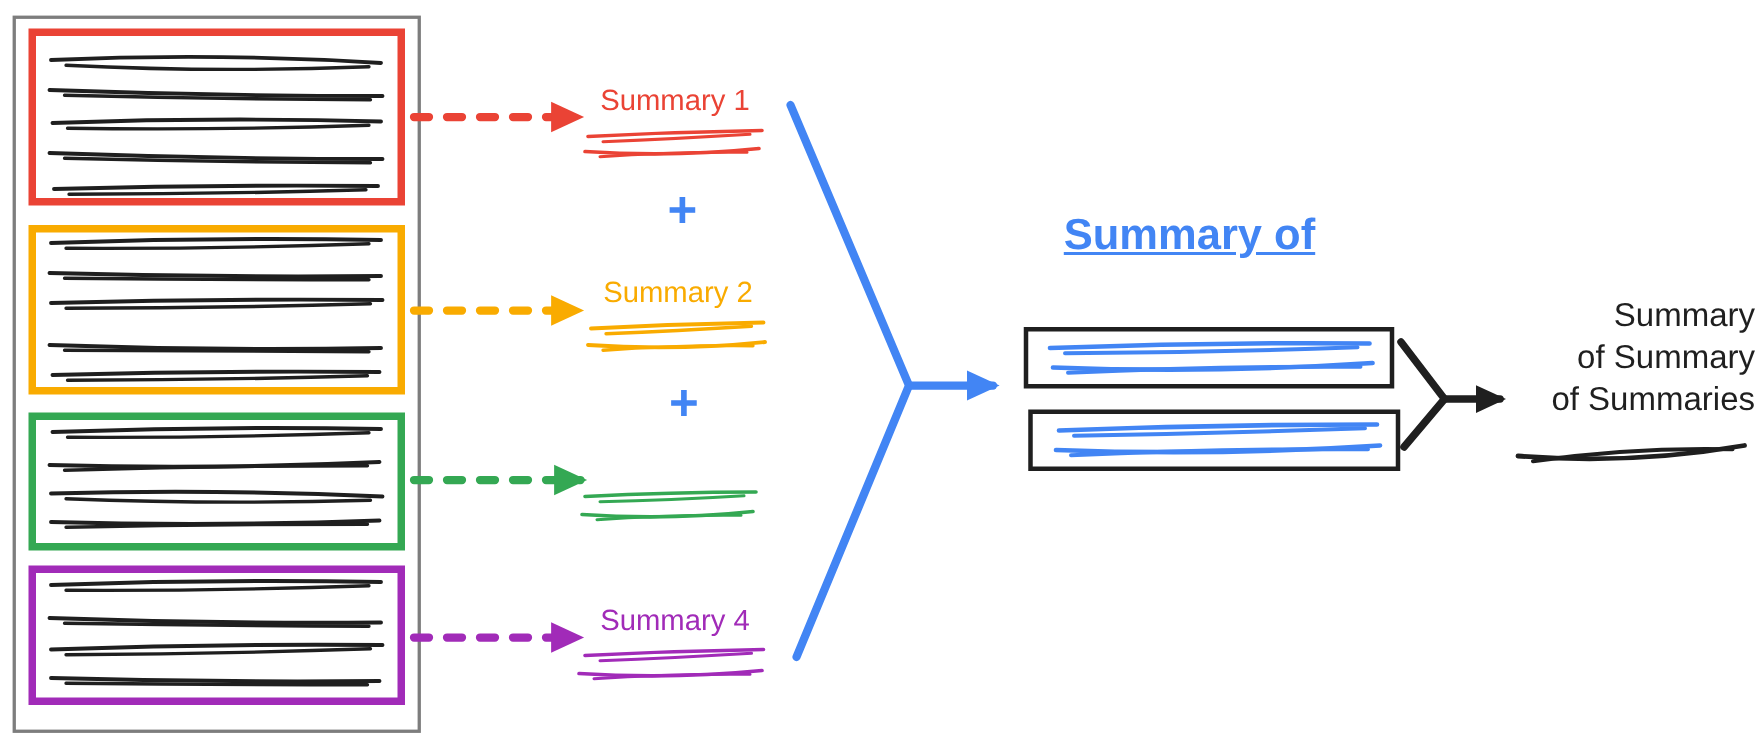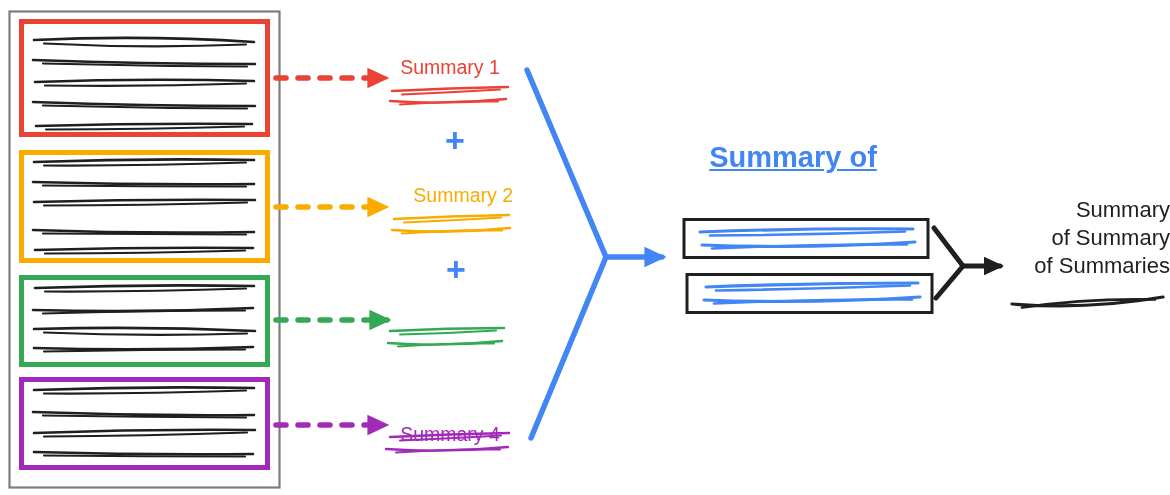--- a/index.html
+++ b/index.html
@@ -149,22 +149,22 @@
       <line x1="963" y1="266" x2="1000" y2="266" stroke-width="5" stroke-linecap="round" marker-end="url(#mk-ink)" stroke="#1F1F1F"></line>
     </g>
 
     <g id="sc-final">
         <path d="M1012,304 Q1087.5,310 1163,297" stroke="#1F1F1F" fill="none" stroke-width="3.2" stroke-linecap="round"></path>
         <path d="M1022,307.5 Q1087.5,298 1155,299.5" stroke="#1F1F1F" fill="none" stroke-width="2.72" stroke-linecap="round"></path>
       </g>
   </svg>
 
   <div class="lbl" style="left: 389px; top: 56px; width: 122px; color: rgb(234, 67, 53);">Summary 1</div>
-  <div class="lbl" style="left: 391px; top: 184px; width: 122px; color: rgb(249, 171, 0); text-align: right;">Summary 2</div>
-  <div class="lbl" style="left: 389px; top: 403px; width: 122px; color: rgb(161, 43, 184); margin-top: 20px;">Summary 4</div>
+  <div class="lbl" style="left: 391px; top: 184px; width: 122px; color: rgb(249, 171, 0);">Summary 2</div>
+  <div class="lbl" style="left: 389px; top: 403px; width: 122px; color: rgb(161, 43, 184);">Summary 4</div>
 
   <div class="plus" style="left: 437px; top: 121px; color: rgb(66, 133, 244);">+</div>
   <div class="plus" style="left: 438px; top: 250px; color: rgb(66, 133, 244);">+</div>
 
   <div class="title" style="color: rgb(66, 133, 244);">
     <span>Summary of</span>
   </div>
 
   <div class="final" style="color: rgb(31, 31, 31);">
     <span>Summary</span>

